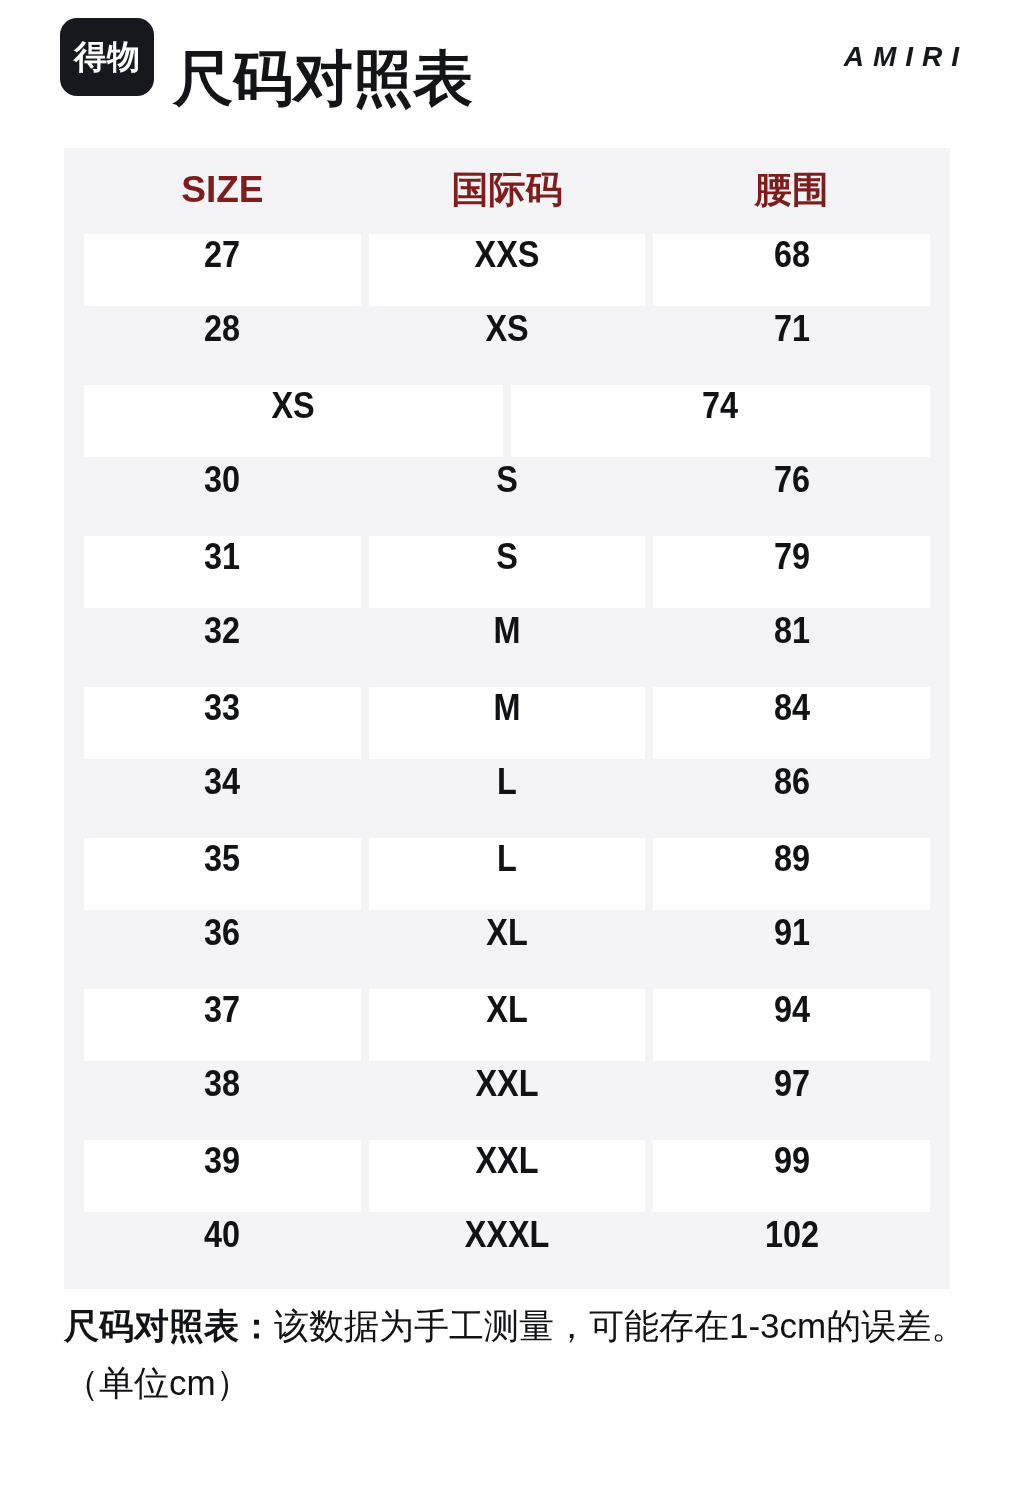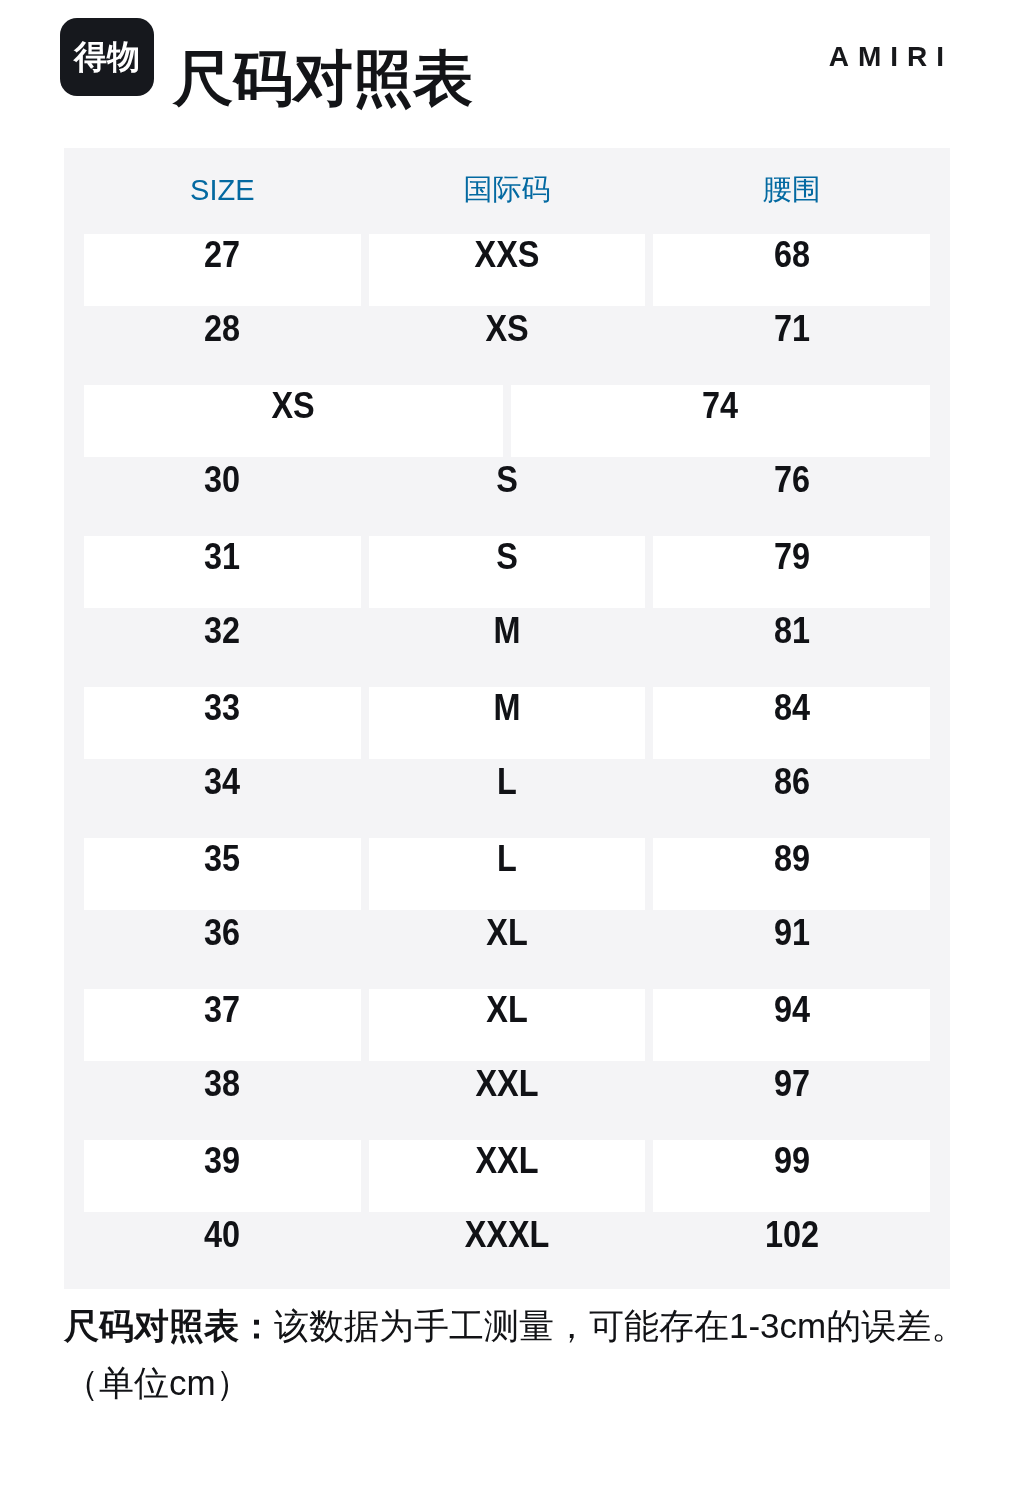--- a/index.html
+++ b/index.html
@@ -18,38 +18,39 @@
     color:#fff;
     display:flex; align-items:center; justify-content:center;
     font-size:33px; font-weight:700; letter-spacing:0;
   }
   .page-title {
     position:absolute; left:161px; top:34px; margin:12px;
     font-size:60px; line-height:66px; font-weight:600;
     color:var(--title-color,#131417);
   }
   .brand {
-    position:absolute; top:42px; right:70px;
+    position:absolute; top:42px; right:55px;
     font-size:28px; line-height:30px; font-weight:700;
     letter-spacing:9px; margin-right:-9px;
     color:var(--brand-color,#17181b);
+    font-style:italic;
   }
   .size-table {
     position:absolute; left:64px; top:148px;
     width:886px; height:1141px;
     background:var(--table-bg,#f4f4f6);
     display:flex; flex-direction:column;
   }
   .thead {
     flex:none; height:84px;
     display:flex; padding:0 20px; gap:8px;
   }
   .th {
     flex:1; display:flex; align-items:center; justify-content:center;
-    font-size:29px; font-weight:400; color:#0369a1;
+    font-size:37px; font-weight:700; color:#7f1d1d;
   }
   .tbody {
     flex:1; display:flex; flex-direction:column; padding:0 20px;
   }
   .trow { flex:1; display:flex; gap:8px; }
   .td { flex:1; display:flex; align-items:flex-start; justify-content:center; }
   .trow.white .td { background:var(--cell-bg,#ffffff); margin:2px 0; }
   .td span {
     display:inline-block;
     transform:scaleX(.9);

